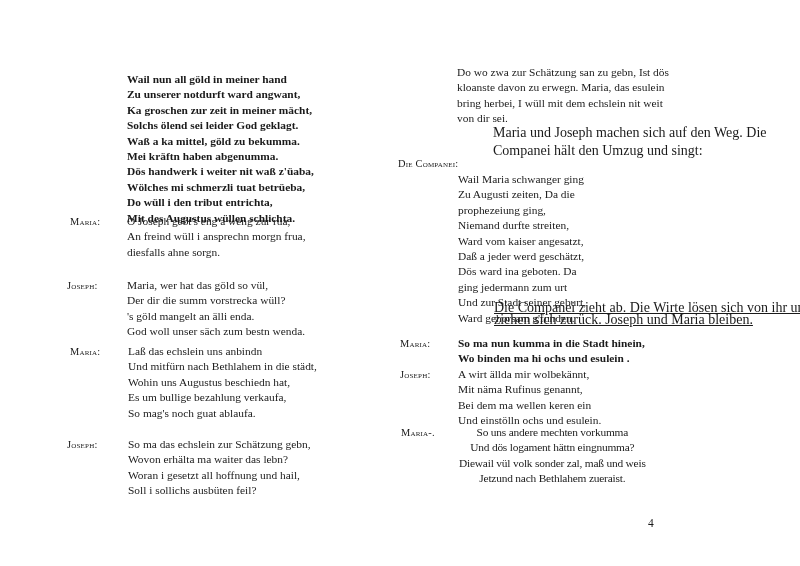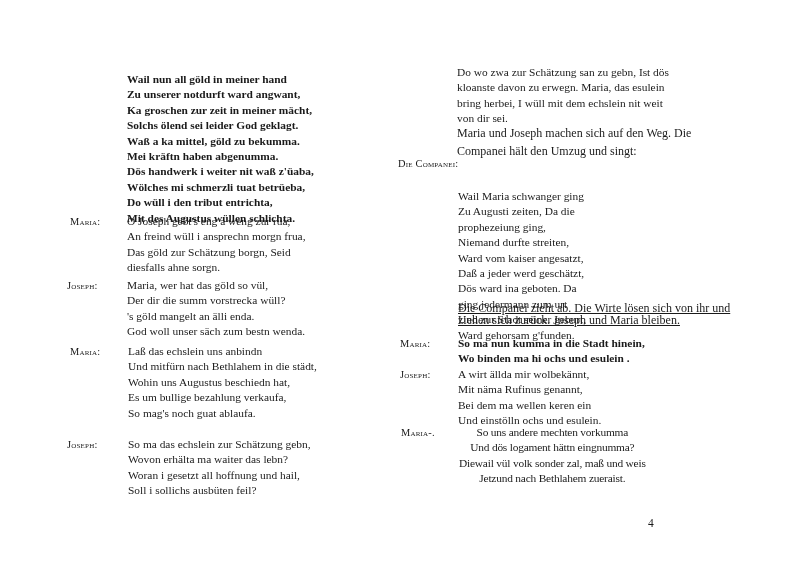--- a/index.html
+++ b/index.html
@@ -2,21 +2,21 @@
 <html><head>
 <meta charset="utf-8">
 <style>
   html, body { margin:0; padding:0; background:#ffffff; }
   body { width:800px; height:566px; position:relative; overflow:hidden;
          font-family:"Liberation Serif", serif; color:#1a1a1a; }
   .page { position:absolute; left:0; top:0; width:800px; height:566px; background:#fff; }
   .line { font-size:11.4px; line-height:15.4px; white-space:nowrap; }
   .block { position:absolute; }
   .speaker { position:absolute; font-size:10.4px; font-variant:small-caps; letter-spacing:0.2px; white-space:nowrap; }
-  .stage { font-size:12px; line-height:12px; white-space:nowrap; }
+  .stage { font-size:14px; line-height:12px; white-space:nowrap;margin-left:36px; }
   .pagenum { position:absolute; left:648px; top:517px; font-size:11.5px; }
 </style>
 </head>
 <body>
 
 <div class="page">
 
   <div class="block" style="left:127px; top:72px;font-weight:bold;">
     <div class="line">Wail nun all göld in meiner hand</div>
     <div class="line">Zu unserer notdurft ward angwant,</div>
@@ -27,21 +27,20 @@
     <div class="line">Dös handwerk i weiter nit waß z'üaba,</div>
     <div class="line">Wölches mi schmerzli tuat betrüeba,</div>
     <div class="line">Do wüll i den tribut entrichta,</div>
     <div class="line">Mit des Augustus wüllen schlichta.</div>
   </div>
 
   <div class="speaker" style="left:70px; top:216px;">Maria:</div>
   <div class="block" style="left:127px; top:214px;">
     <div class="line">O Joseph gebt's eng a weng zur rua,</div>
     <div class="line">An freind wüll i ansprechn morgn frua,</div>
-    <div class="line">Das göld zur Schätzung borgn, Seid</div>
     <div class="line">diesfalls ahne sorgn.</div>
   </div>
 
   <div class="speaker" style="left:67px; top:280px;">Joseph:</div>
   <div class="block" style="left:127px; top:278px;">
     <div class="line">Maria, wer hat das göld so vül,</div>
     <div class="line">Der dir die summ vorstrecka wüll?</div>
     <div class="line">'s göld mangelt an älli enda.</div>
     <div class="line">God woll unser säch zum bestn wenda.</div>
   </div>
@@ -71,21 +70,21 @@
   </div>
 
   <div class="block stage" style="left:457px; top:127px;">
     <div>Maria und Joseph machen sich auf den Weg. Die</div>
   </div>
   <div class="block stage" style="left:457px; top:145px;">
     <div>Companei hält den Umzug und singt:</div>
   </div>
 
   <div class="speaker" style="left:398px; top:158px;">Die Companei:</div>
-  <div class="block" style="left:458px; top:172px;margin-top:17px;">
+  <div class="block" style="left:458px; top:172px;">
     <div class="line">Wail Maria schwanger ging</div>
     <div class="line">Zu Augusti zeiten, Da die</div>
     <div class="line">prophezeiung ging,</div>
     <div class="line">Niemand durfte streiten,</div>
     <div class="line">Ward vom kaiser angesatzt,</div>
     <div class="line">Daß a jeder werd geschätzt,</div>
     <div class="line">Dös ward ina geboten. Da</div>
     <div class="line">ging jedermann zum urt</div>
     <div class="line">Und zur Stadt seiner geburt,</div>
     <div class="line">Ward gehorsam g'funden.</div>

